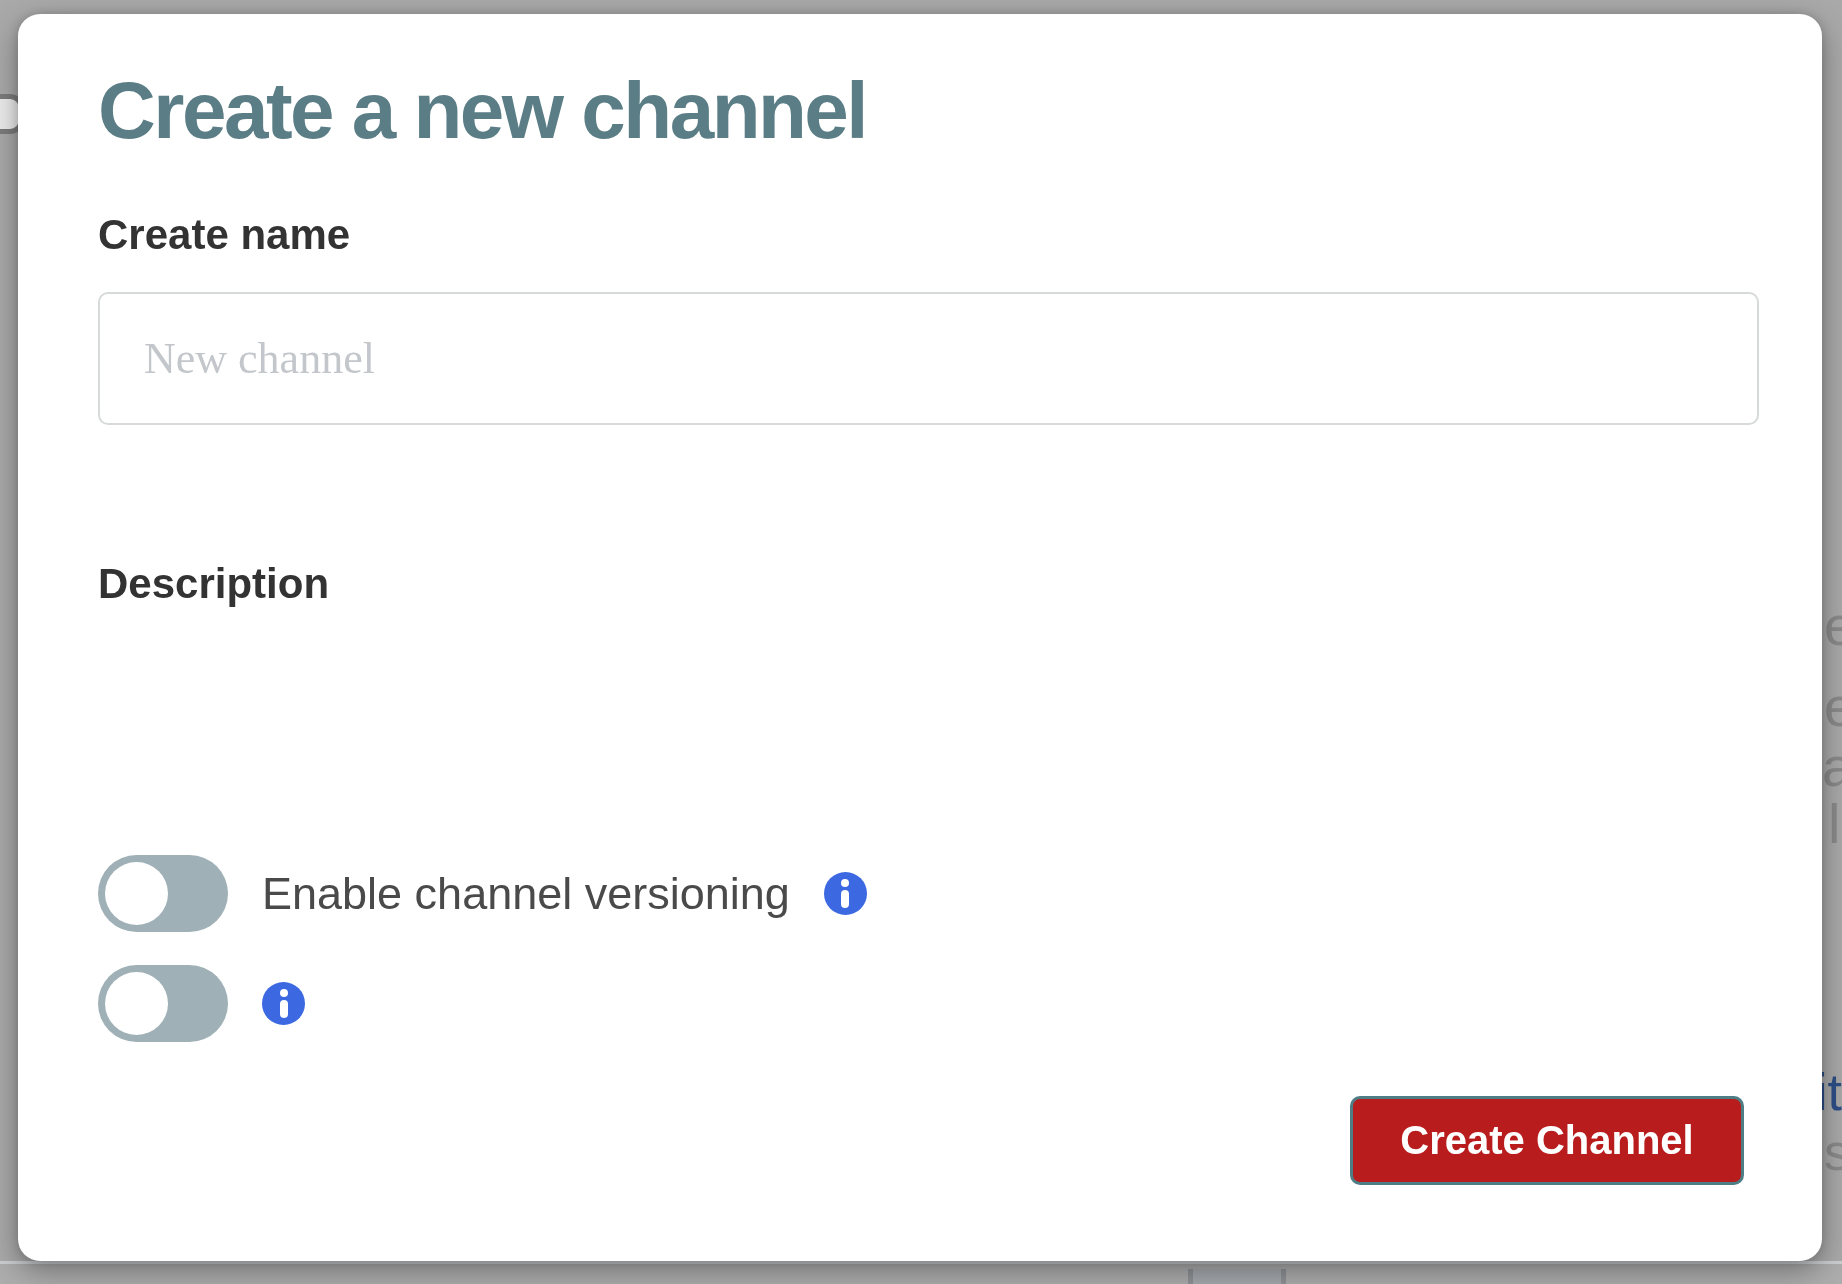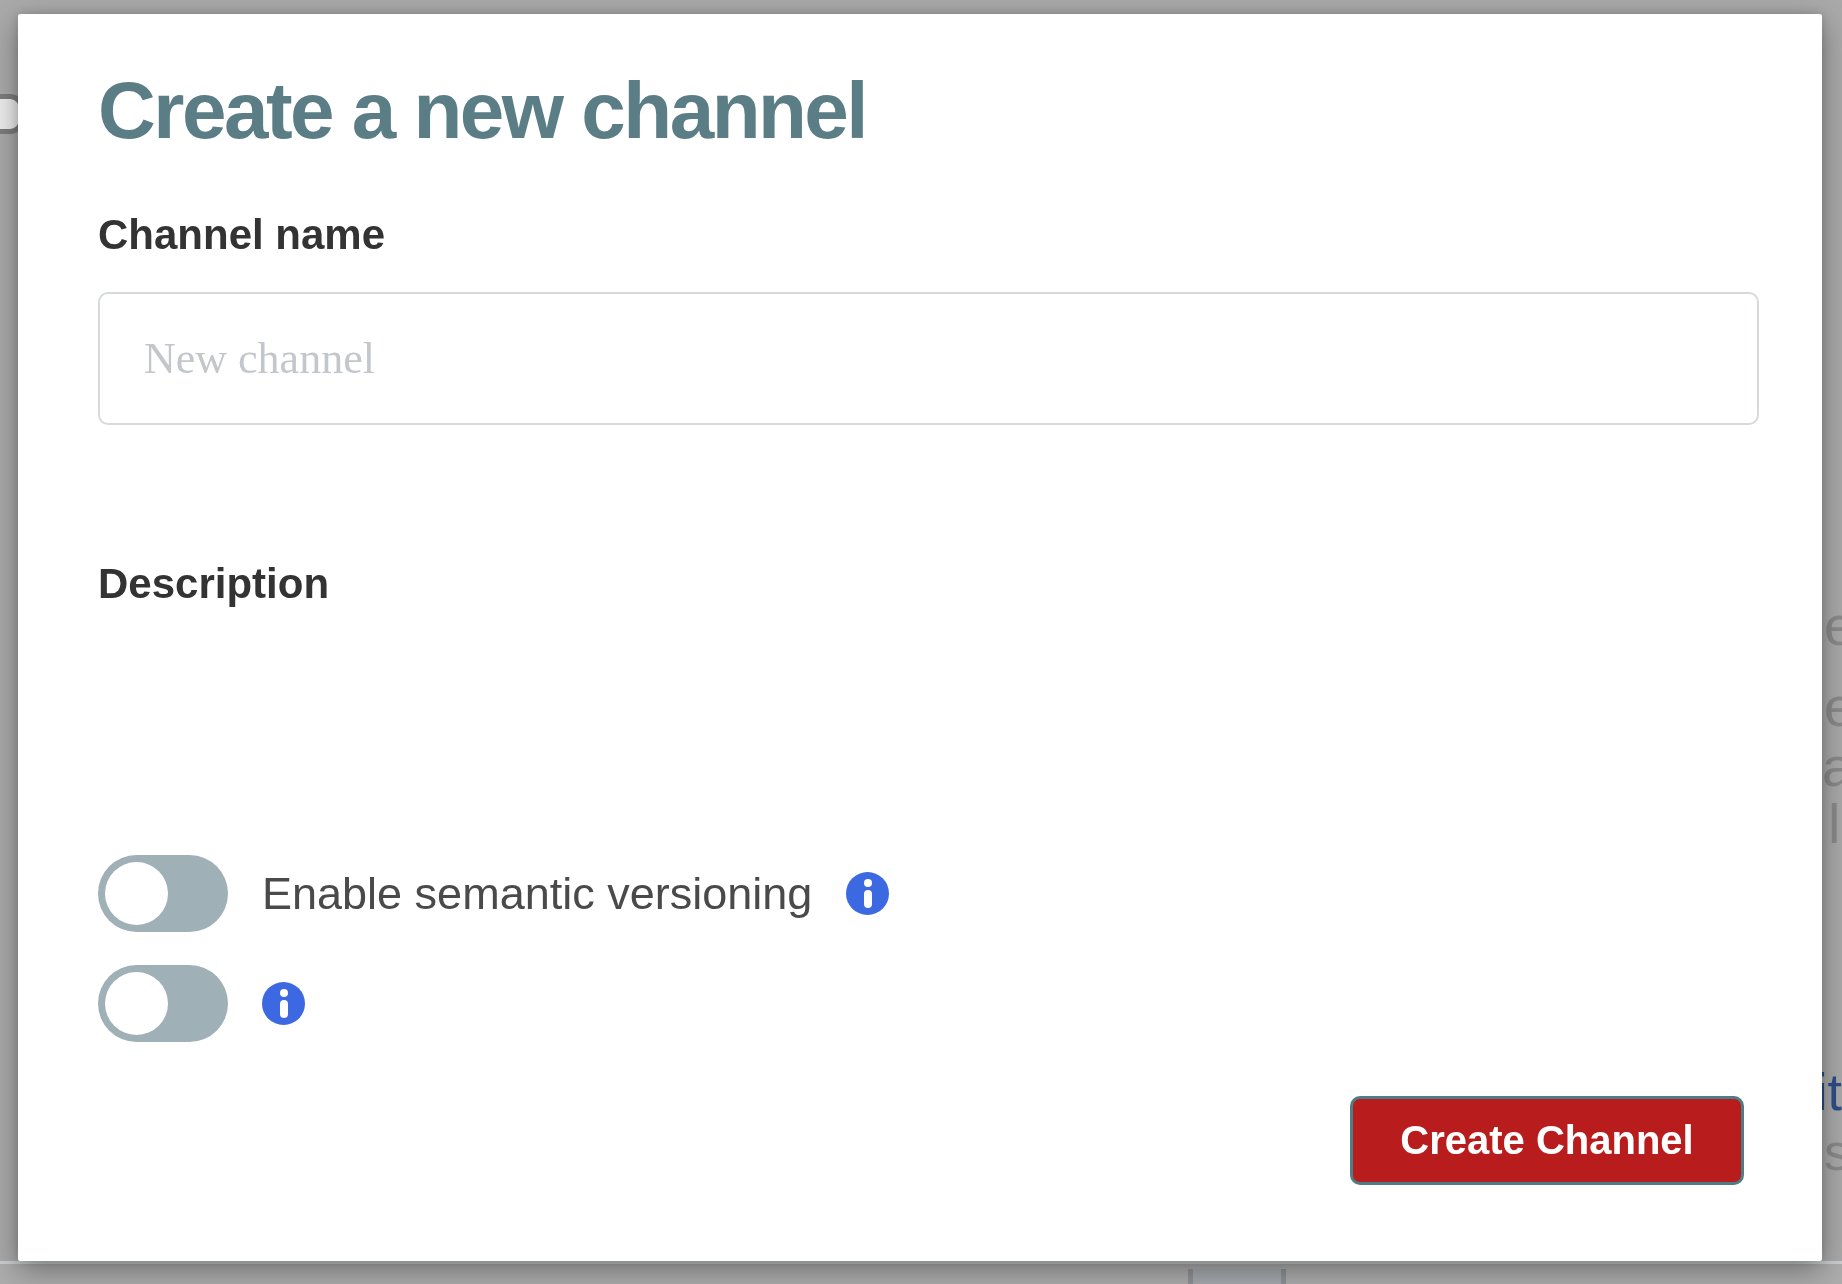--- a/index.html
+++ b/index.html
@@ -18,21 +18,21 @@
   }
   .bg-bottom{position:absolute;left:0;right:0;top:1261px;height:23px;background:#adadad;border-top:3px solid #cbced0;}
   .bg-bottom .seg{position:absolute;top:5px;bottom:0;left:1193px;width:88px;background:#a6a9ad;}
   .bg-bottom .vline{position:absolute;top:5px;bottom:0;width:5px;background:#8f9296;}
   .bg-bottom .vline.v1{left:1188px;}
   .bg-bottom .vline.v2{left:1281px;}
 
   
   .modal{
     position:absolute;left:18px;top:14px;width:1804px;height:1247px;
-    background:#ffffff;border-radius:2px;
+    background:#ffffff;border-radius:22px;
     box-shadow:0 10px 30px rgba(0,0,0,.35),0 0 10px rgba(0,0,0,.15);
   }
   .modal-title{
     position:absolute;left:80px;top:55px;
     font-size:80px;font-weight:bold;letter-spacing:-2.5px;
     color:#5b7e86;line-height:1.05;white-space:nowrap;
   }
   .field-label{
     position:absolute;left:80px;
     font-size:42px;font-weight:bold;color:#333333;line-height:1;white-space:nowrap;
@@ -115,32 +115,32 @@
     <span class="seg"></span>
     <span class="vline v1"></span>
     <span class="vline v2"></span>
   </div>
 </div>
 
 <div class="modal">
 
   <div class="modal-title">Create a new channel</div>
 
-  <div class="field-label label-name">Channel name</div>
+  <div class="field-label label-name">Create name</div>
 
   <input class="text-input" type="text" placeholder="New channel" style="">
 
   <div class="field-label label-desc">Description</div>
 
 
   <div class="toggle-row row-semver">
     <button class="toggle">
       <span class="knob"></span>
     </button>
-    <span class="toggle-label">Enable semantic versioning</span>
+    <span class="toggle-label">Enable channel versioning</span>
     <span class="info-badge">
       <span class="dot"></span>
       <span class="stem"></span>
     </span>
   </div>
 
   <div class="toggle-row row-airgap">
     <button class="toggle">
       <span class="knob"></span>
     </button>

